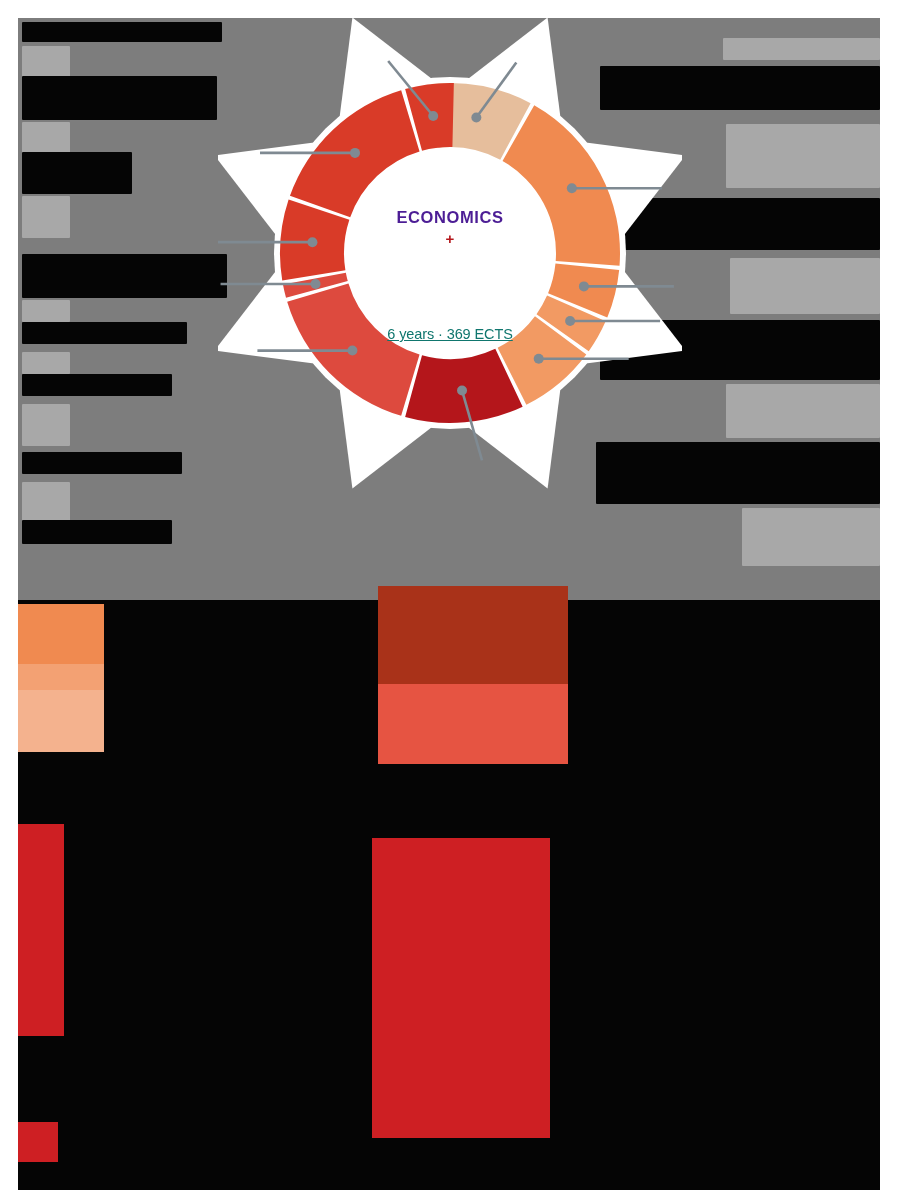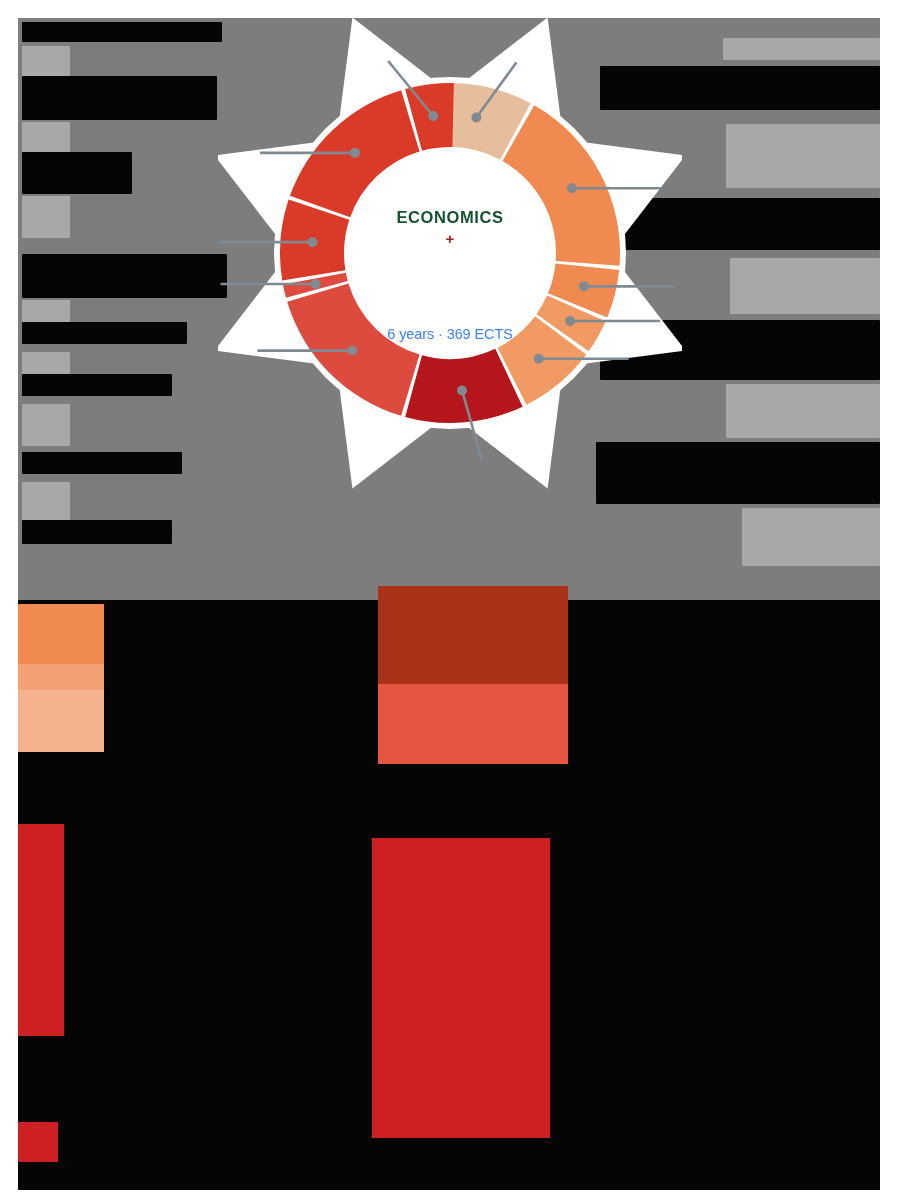--- a/index.html
+++ b/index.html
@@ -49,34 +49,35 @@
 
   .center-label{
     position:absolute;
     left:0;top:0;width:464px;height:560px;
     pointer-events:none;
   }
   .ctext{
     position:absolute;left:0;width:464px;text-align:center;
   }
   .ctitle{
-    color:#14532d;
+    color:#4c1d95;
     font-weight:bold;
     font-size:16.5px;
     letter-spacing:.6px;
   }
   .cplus{
     color:#B4161B;
     font-weight:bold;
     font-size:15px;
   }
   .cmeta{
-    color:#3b82f6;
+    color:#0f766e;
     font-size:14.5px;
     letter-spacing:-.1px;
+    text-decoration:underline;
   }
 </style>
 </head>
 <body>
 
 <div id="page">
 
   <div class="panel-gray"></div>
   <div class="gutter-right"></div>
 

